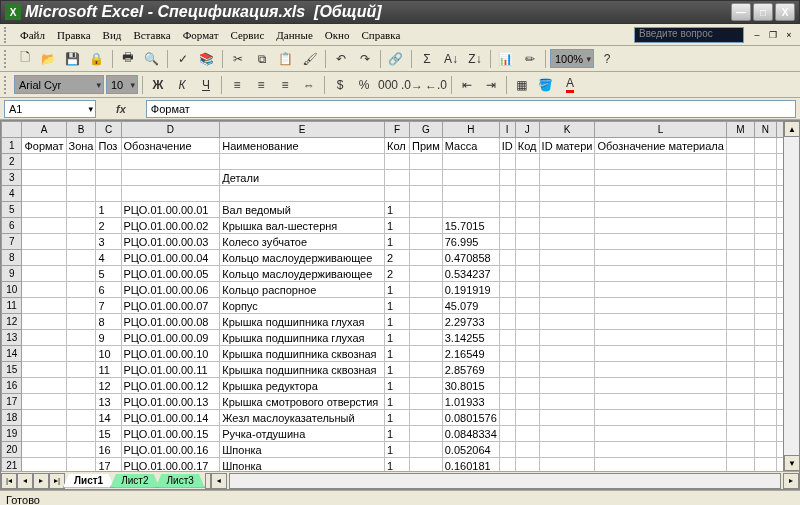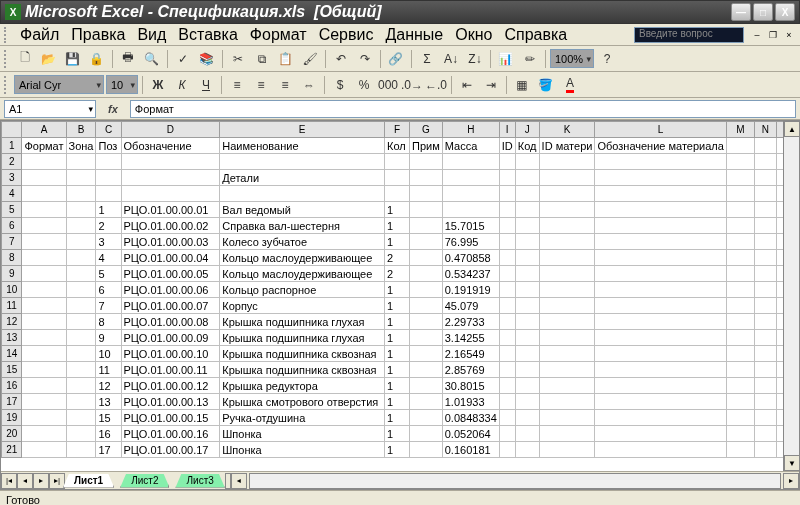--- a/index.html
+++ b/index.html
@@ -4,50 +4,50 @@
 <style>
 * { margin: 0; padding: 0; box-sizing: border-box; font-family: Tahoma, Arial, sans-serif; }
 body { background: #d4d0c8; width: 800px; height: 505px; overflow: hidden; font-size: 11px; }
 .titlebar { background: linear-gradient(to bottom, #5a5a5a, #3a3a3a); color: #fff; height: 24px; display: flex; align-items: center; padding: 0 4px; border: 1px solid #333; }
 .titlebar .icon { width: 16px; height: 16px; background: #2a7a2a; margin-right: 4px; display: inline-flex; align-items: center; justify-content: center; color: #fff; font-weight: bold; font-size: 10px; }
 .titlebar .title { flex: 1; font-weight: bold; font-style: italic; font-size: 16px; }
 .winbtns { display: flex; gap: 2px; }
 .winbtn { width: 20px; height: 18px; background: linear-gradient(#eee,#bbb); border: 1px solid #888; border-radius: 2px; display: flex; align-items: center; justify-content: center; font-size: 10px; font-weight: bold; cursor: pointer; }
 .menubar { background: #ece9d8; height: 22px; display: flex; align-items: center; padding: 0 4px; border-bottom: 1px solid #aca899; }
 .menubar .grip { width: 6px; height: 16px; border-left: 2px dotted #999; margin-right: 4px; }
-.menubar .mitem { padding: 2px 6px; font-size: 16px; cursor: pointer; }
+.menubar .mitem { padding: 2px 6px; font-size: 11px; cursor: pointer; font-family: Liberation Serif, serif; }
 .menubar .help { flex: 1; }
 .menubar .ask { width: 110px; height: 16px; font-size: 10px; background: #0f172a; border: 1px solid #7f9db9; padding: 0 4px; color: #888; }
 .menubar .docbtns { display: flex; gap: 2px; margin-left: 6px; }
 .menubar .docbtn { width: 14px; height: 14px; font-size: 9px; display: flex; align-items: center; justify-content: center; cursor: pointer; }
 .toolbar { background: #ece9d8; height: 26px; display: flex; align-items: center; padding: 0 4px; gap: 2px; border-bottom: 1px solid #aca899; }
 .toolbar .grip { width: 6px; height: 18px; border-left: 2px dotted #999; margin-right: 2px; }
 .tbtn { width: 22px; height: 22px; display: flex; align-items: center; justify-content: center; border: 1px solid transparent; cursor: pointer; font-size: 12px; color: #333; }
 .sep { width: 1px; height: 18px; background: #aca899; margin: 0 2px; }
 .combo { height: 19px; background: #a3a3a3; border: 1px solid #7f9db9; font-size: 11px; padding: 0 14px 0 4px; display: flex; align-items: center; position: relative; }
 .combo::after { content: "▾"; position: absolute; right: 2px; font-size: 9px; color: #333; }
 .fontname { width: 90px; }
 .fontsize { width: 32px; }
 .zoom { width: 44px; }
-.namebox-row { background: #ece9d8; height: 22px; display: flex; align-items: center; border-bottom: 1px solid #aca899; padding: 0 4px; gap: 8px; }
+.namebox-row { background: #ece9d8; height: 22px; display: flex; align-items: center; border-bottom: 1px solid #aca899; padding: 0 4px; gap: 16px; }
 .namebox { width: 92px; height: 18px; background: #fff; border: 1px solid #7f9db9; font-size: 11px; padding: 0 14px 0 4px; display: flex; align-items: center; position: relative; }
 .namebox::after { content: "▾"; position: absolute; right: 2px; font-size: 9px; }
 .fx { font-style: italic; font-size: 11px; font-weight: bold; color: #444; padding: 0 4px; }
 .formula { flex: 1; height: 18px; background: #fff; border: 1px solid #7f9db9; font-size: 11px; padding: 0 4px; display: flex; align-items: center; }
 .grid-area { background: #fff; height: 370px; display: flex; flex-direction: column; border: 1px solid #888; }
 .grid-body { flex: 1; overflow: hidden; position: relative; }
 table { border-collapse: collapse; font-size: 11px; width: 100%; }
 th, td { border: 1px solid #c0c0c0; padding: 0 2px; height: 16px; white-space: nowrap; overflow: hidden; text-align: left; font-weight: normal; }
 th { background: #e4e4e4; text-align: center; border: 1px solid #9e9e9e; font-size: 10px; }
 th.rowh { background: #e4e4e4; text-align: center; width: 24px; }
 .colA{width:38px}.colB{width:28px}.colC{width:26px}.colD{width:106px}.colE{width:168px}.colF{width:26px}.colG{width:32px}.colH{width:52px}.colI{width:16px}.colJ{width:24px}.colK{width:52px}.colL{width:100px}.colM{width:40px}.colN{width:30px}.colO{width:30px}
 .hscroll { height: 18px; background: #ece9d8; display: flex; align-items: center; border-top: 1px solid #aca899; }
 .sheet-nav { display: flex; }
 .navbtn { width: 16px; height: 16px; background: #ece9d8; border: 1px solid #888; display: flex; align-items: center; justify-content: center; font-size: 8px; cursor: pointer; }
-.tabs { display: flex; margin-left: 2px; gap: 10px; }
+.tabs { display: flex; margin-left: 2px; }
 .tab { padding: 1px 10px; background: #86efac; border: 1px solid #888; border-top: none; font-size: 10px; cursor: pointer; clip-path: polygon(6px 0, calc(100% - 6px) 0, 100% 100%, 0 100%); margin-left: -4px; }
 .tab.active { background: #fff; font-weight: bold; }
 .scrolltrack { flex: 1; height: 16px; background: #efefef; border: 1px solid #888; margin: 0 2px; position: relative; }
 .scrollbtn { width: 16px; height: 16px; background: #ece9d8; border: 1px solid #888; display: flex; align-items: center; justify-content: center; font-size: 8px; cursor: pointer; }
 .vscroll { position: absolute; right: 0; top: 0; bottom: 0; width: 16px; background: #efefef; border-left: 1px solid #888; display: flex; flex-direction: column; }
 .vscroll .thumb { flex: 1; }
 .statusbar { height: 18px; background: #ece9d8; display: flex; align-items: center; padding: 0 6px; font-size: 11px; border-top: 1px solid #aca899; }
 .tabs-sep { width: 6px; height: 16px; background: #ece9d8; border: 1px solid #888; cursor: ew-resize; }
 </style>
 </head>
@@ -274,21 +274,21 @@
             <td class="colM"></td>
             <td class="colN"></td>
             <td class="colO"></td>
           </tr>
           <tr>
             <th class="rowh">6</th>
             <td class="colA"></td>
             <td class="colB"></td>
             <td class="colC">2</td>
             <td class="colD">РЦО.01.00.00.02</td>
-            <td class="colE">Справка вал-шестерня</td>
+            <td class="colE">Крышка вал-шестерня</td>
             <td class="colF">1</td>
             <td class="colG"></td>
             <td class="colH">15.7015</td>
             <td class="colI"></td>
             <td class="colJ"></td>
             <td class="colK"></td>
             <td class="colL"></td>
             <td class="colM"></td>
             <td class="colN"></td>
             <td class="colO"></td>
@@ -476,20 +476,38 @@
           <tr>
             <th class="rowh">17</th>
             <td class="colA"></td>
             <td class="colB"></td>
             <td class="colC">13</td>
             <td class="colD">РЦО.01.00.00.13</td>
             <td class="colE">Крышка смотрового отверстия</td>
             <td class="colF">1</td>
             <td class="colG"></td>
             <td class="colH">1.01933</td>
+            <td class="colI"></td>
+            <td class="colJ"></td>
+            <td class="colK"></td>
+            <td class="colL"></td>
+            <td class="colM"></td>
+            <td class="colN"></td>
+            <td class="colO"></td>
+          </tr>
+          <tr>
+            <th class="rowh">18</th>
+            <td class="colA"></td>
+            <td class="colB"></td>
+            <td class="colC">14</td>
+            <td class="colD">РЦО.01.00.00.14</td>
+            <td class="colE">Жезл маслоуказательный</td>
+            <td class="colF">1</td>
+            <td class="colG"></td>
+            <td class="colH">0.0801576</td>
             <td class="colI"></td>
             <td class="colJ"></td>
             <td class="colK"></td>
             <td class="colL"></td>
             <td class="colM"></td>
             <td class="colN"></td>
             <td class="colO"></td>
           </tr>
           <tr>
             <th class="rowh">19</th>

